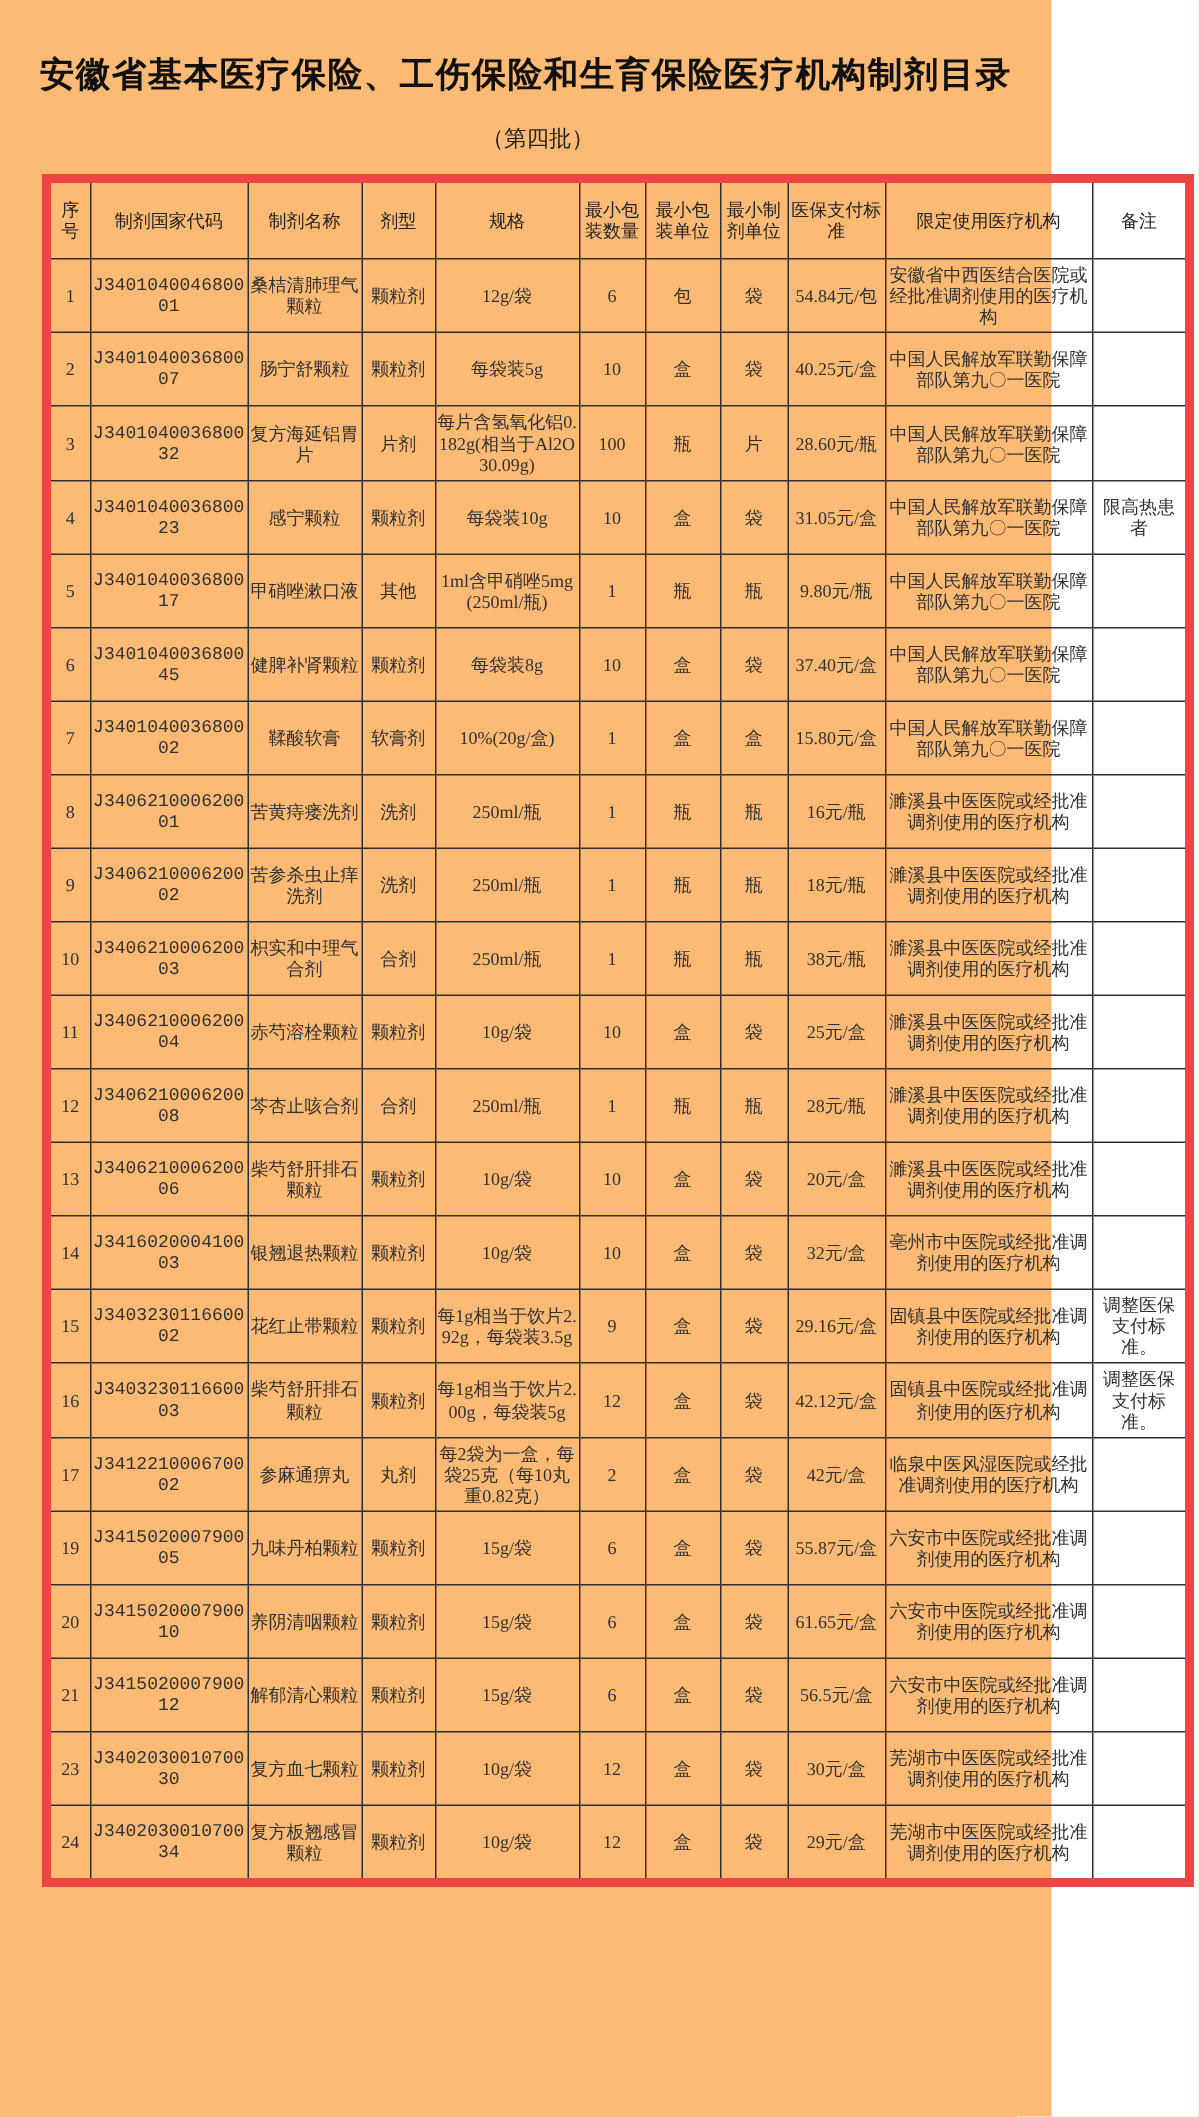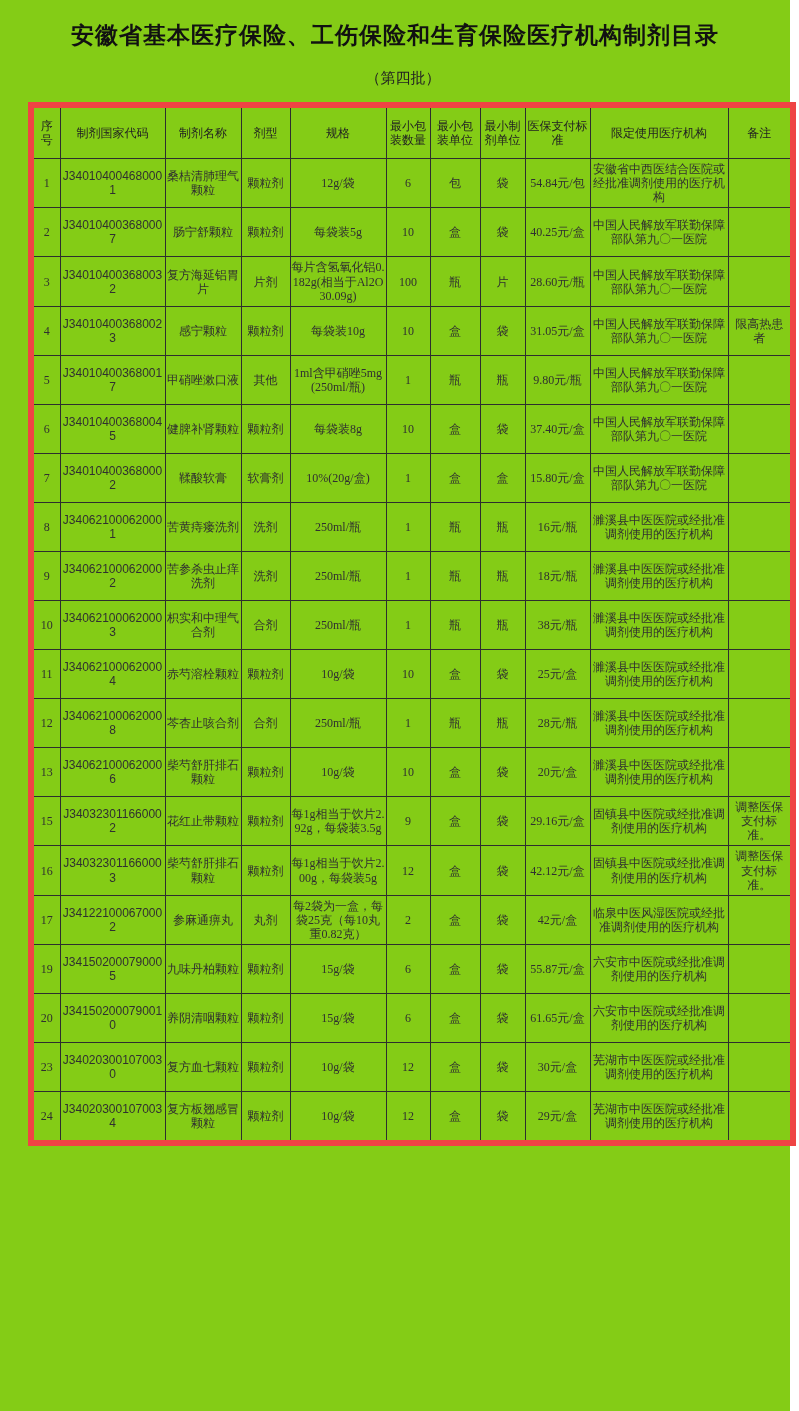--- a/index.html
+++ b/index.html
@@ -3,25 +3,25 @@
 <meta charset="utf-8">
 <style>
   html, body {
     margin: 0;
     padding: 0;
     background: #ffffff;
     font-family: "Liberation Serif", serif;
     color: #2b2b2b;
   }
   .page {
-    width: 790px;
+    width: 701px;
     min-height: 1411px;
-    background: #84cc16;
+    background: #fdba74;
     box-sizing: border-box;
-    padding-top: 16px;
+    padding-top: 30px;
   }
   .doc-title {
     text-align: center;
     font-size: 23px;
     font-weight: bold;
     letter-spacing: 1px;
     color: #111111;
     margin: 4px 0 0 0;
     font-family: "Liberation Sans", sans-serif;
   }
@@ -49,21 +49,21 @@
     word-break: break-all;
     overflow-wrap: anywhere;
     font-weight: normal;
     color: #303030;
   }
   table.catalog th {
     height: 44px;
     font-size: 12px;
     color: #222222;
   }
-  table.catalog td.cell-code { font-family: Liberation Sans, sans-serif; margin-top: 21px; }
+  table.catalog td.cell-code { font-family: Liberation Mono, monospace; margin-top: 21px; }
   table.catalog td.cell-index { font-size: 12px; }
   table.catalog tr { min-height: 44px; }
   table.catalog td { height: 42px; }
 </style>
 </head>
 <body>
 
 <div class="page">
   <div class="doc-title">安徽省基本医疗保险、工伤保险和生育保险医疗机构制剂目录</div>
   <div class="doc-subtitle">（第四批）</div>
@@ -261,20 +261,33 @@
           <td class="cell-dosage-form">颗粒剂</td>
           <td class="cell-spec">10g/袋</td>
           <td class="cell-min-package-qty">10</td>
           <td class="cell-min-package-unit">盒</td>
           <td class="cell-min-preparation-unit">袋</td>
           <td class="cell-payment-standard">20元/盒</td>
           <td class="cell-restricted-institutions">濉溪县中医医院或经批准调剂使用的医疗机构</td>
           <td class="cell-remark"></td>
         </tr>
         <tr>
+          <td class="cell-index">14</td>
+          <td class="cell-code">J341602000410003</td>
+          <td class="cell-name">银翘退热颗粒</td>
+          <td class="cell-dosage-form">颗粒剂</td>
+          <td class="cell-spec">10g/袋</td>
+          <td class="cell-min-package-qty">10</td>
+          <td class="cell-min-package-unit">盒</td>
+          <td class="cell-min-preparation-unit">袋</td>
+          <td class="cell-payment-standard">32元/盒</td>
+          <td class="cell-restricted-institutions">亳州市中医院或经批准调剂使用的医疗机构</td>
+          <td class="cell-remark"></td>
+        </tr>
+        <tr>
           <td class="cell-index">15</td>
           <td class="cell-code">J340323011660002</td>
           <td class="cell-name">花红止带颗粒</td>
           <td class="cell-dosage-form">颗粒剂</td>
           <td class="cell-spec">每1g相当于饮片2.92g，每袋装3.5g</td>
           <td class="cell-min-package-qty">9</td>
           <td class="cell-min-package-unit">盒</td>
           <td class="cell-min-preparation-unit">袋</td>
           <td class="cell-payment-standard">29.16元/盒</td>
           <td class="cell-restricted-institutions">固镇县中医院或经批准调剂使用的医疗机构</td>
@@ -326,20 +339,33 @@
           <td class="cell-dosage-form">颗粒剂</td>
           <td class="cell-spec">15g/袋</td>
           <td class="cell-min-package-qty">6</td>
           <td class="cell-min-package-unit">盒</td>
           <td class="cell-min-preparation-unit">袋</td>
           <td class="cell-payment-standard">61.65元/盒</td>
           <td class="cell-restricted-institutions">六安市中医院或经批准调剂使用的医疗机构</td>
           <td class="cell-remark"></td>
         </tr>
         <tr>
+          <td class="cell-index">21</td>
+          <td class="cell-code">J341502000790012</td>
+          <td class="cell-name">解郁清心颗粒</td>
+          <td class="cell-dosage-form">颗粒剂</td>
+          <td class="cell-spec">15g/袋</td>
+          <td class="cell-min-package-qty">6</td>
+          <td class="cell-min-package-unit">盒</td>
+          <td class="cell-min-preparation-unit">袋</td>
+          <td class="cell-payment-standard">56.5元/盒</td>
+          <td class="cell-restricted-institutions">六安市中医院或经批准调剂使用的医疗机构</td>
+          <td class="cell-remark"></td>
+        </tr>
+        <tr>
           <td class="cell-index">23</td>
           <td class="cell-code">J340203001070030</td>
           <td class="cell-name">复方血七颗粒</td>
           <td class="cell-dosage-form">颗粒剂</td>
           <td class="cell-spec">10g/袋</td>
           <td class="cell-min-package-qty">12</td>
           <td class="cell-min-package-unit">盒</td>
           <td class="cell-min-preparation-unit">袋</td>
           <td class="cell-payment-standard">30元/盒</td>
           <td class="cell-restricted-institutions">芜湖市中医医院或经批准调剂使用的医疗机构</td>

